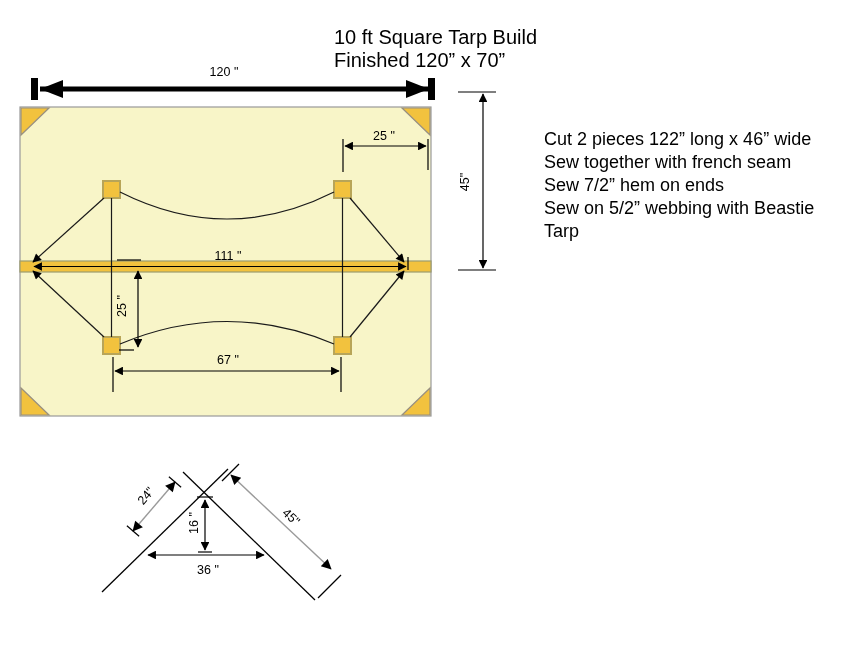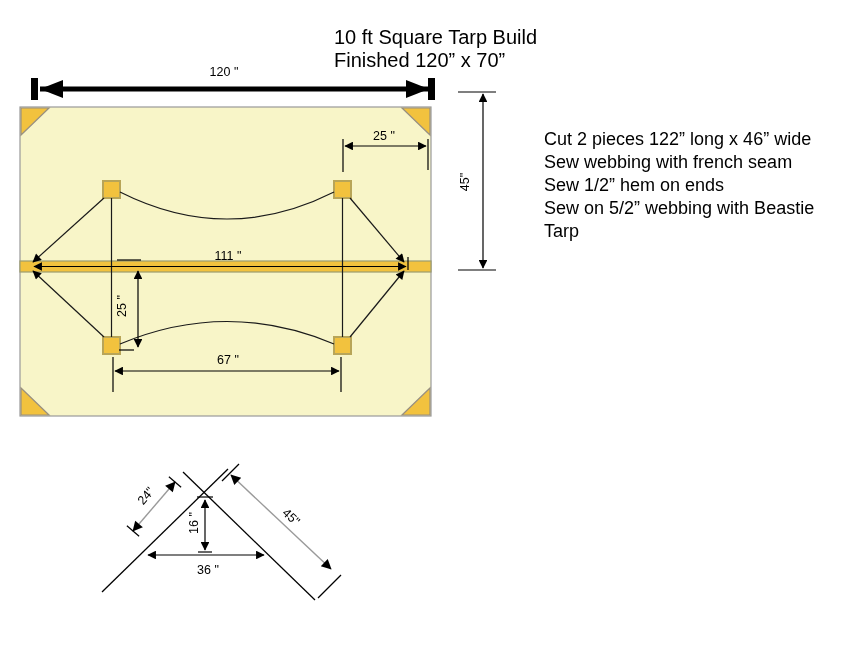--- a/index.html
+++ b/index.html
@@ -24,22 +24,22 @@
 </head>
 <body>
 
 <div id="title-block" class="abs">
   <div>10 ft Square Tarp Build</div>
   <div>Finished 120” x 70”</div>
 </div>
 
 <div id="instructions" class="abs">
   <div>Cut 2 pieces 122” long x 46” wide</div>
-  <div>Sew webbing with french seam</div>
-  <div>Sew 1/2” hem on ends</div>
+  <div>Sew together with french seam</div>
+  <div>Sew 7/2” hem on ends</div>
   <div>Sew on 5/2” webbing with Beastie</div>
   <div>Tarp</div>
 </div>
 
 <svg width="868" height="647" viewBox="0 0 868 647">
   <defs>
     <marker id="arr" viewBox="0 0 10 10" refX="9.2" refY="5" markerWidth="9" markerHeight="7.2" orient="auto-start-reverse">
       <path d="M0,0 L10,5 L0,10 z" fill="#000"></path>
     </marker>
   </defs>

